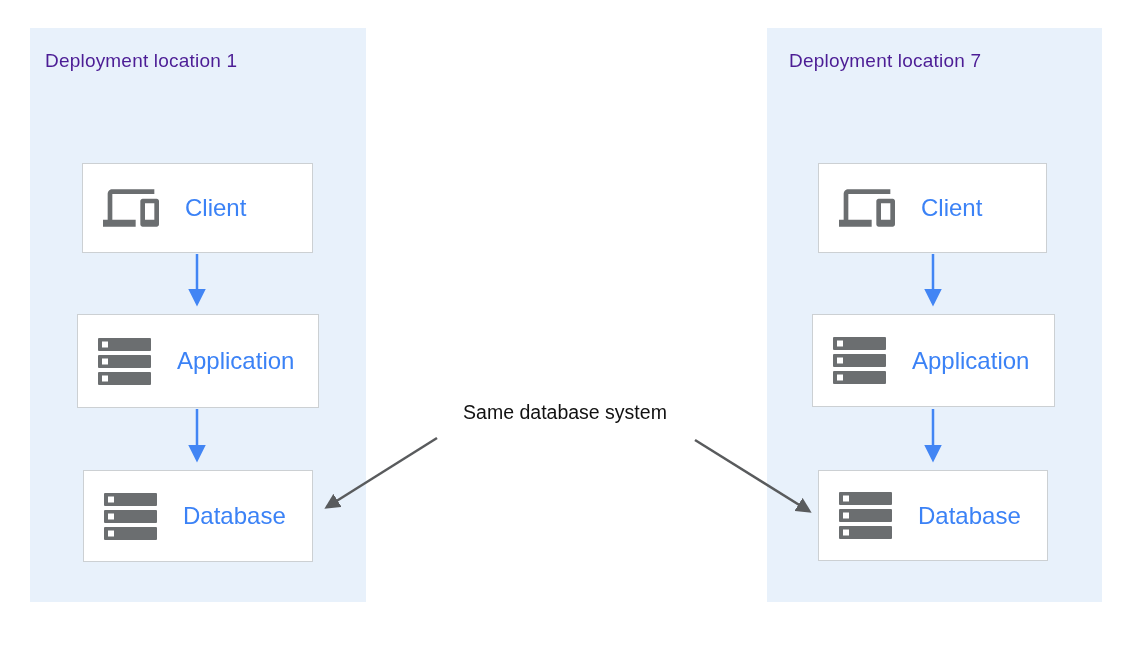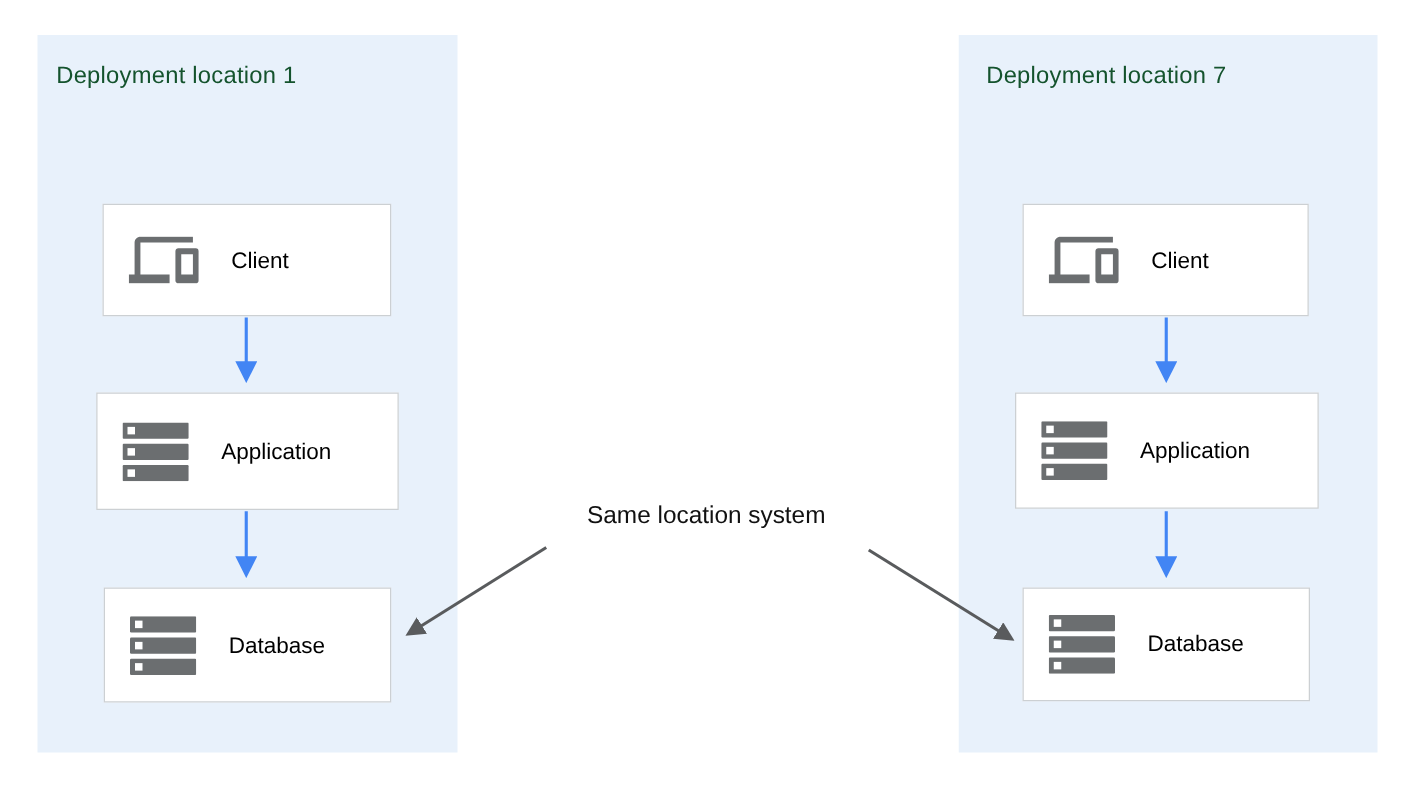--- a/index.html
+++ b/index.html
@@ -11,42 +11,42 @@
     font-family: "Liberation Sans", sans-serif;
     overflow: hidden;
   }
   .region {
     position: absolute;
     background: #e8f1fb;
   }
   .region-title {
     position: absolute;
     font-size: 19px;
-    color: #14532d;
+    color: #4c1d95;
     letter-spacing: 0.2px;
     white-space: nowrap;
   }
   .node {
     position: absolute;
     background: #ffffff;
     border: 1px solid #ccd0d3;
     box-sizing: border-box;
     display: flex;
     align-items: center;
   }
   .node-icon {
     margin-left: 20px;
     margin-right: 26px;
     display: flex;
     align-items: center;
     flex: 0 0 auto;
   }
   .node-label {
-    font-size: 18px;
-    color: #000000;
+    font-size: 24px;
+    color: #3b82f6;
     white-space: nowrap;
   }
   .annotation {
     position: absolute;
     left: 455px;
     top: 398px;
     width: 220px;
     text-align: center;
     font-size: 19.5px;
     line-height: 28px;
@@ -156,21 +156,21 @@
         <g fill="#ffffff">
           <rect x="4" y="3.5" width="6" height="6"></rect>
           <rect x="4" y="20.5" width="6" height="6"></rect>
           <rect x="4" y="37.5" width="6" height="6"></rect>
         </g>
       </svg>
     </span>
     <span class="node-label">Database</span>
   </div>
 
-  <div class="annotation">Same location system</div>
+  <div class="annotation">Same database system</div>
 
   <svg class="arrow-layer" width="1132" height="648" viewBox="0 0 1132 648">
     <defs>
       <marker id="head-blue" markerUnits="strokeWidth" markerWidth="7" markerHeight="7" viewBox="0 0 10 10" refX="8" refY="5" orient="auto">
         <path d="M0 0 L10 5 L0 10 z" fill="#4285f4"></path>
       </marker>
       <marker id="head-gray" markerUnits="strokeWidth" markerWidth="6.2" markerHeight="6.2" viewBox="0 0 10 10" refX="8" refY="5" orient="auto">
         <path d="M0 0 L10 5 L0 10 z" fill="#595b5d"></path>
       </marker>
     </defs>

